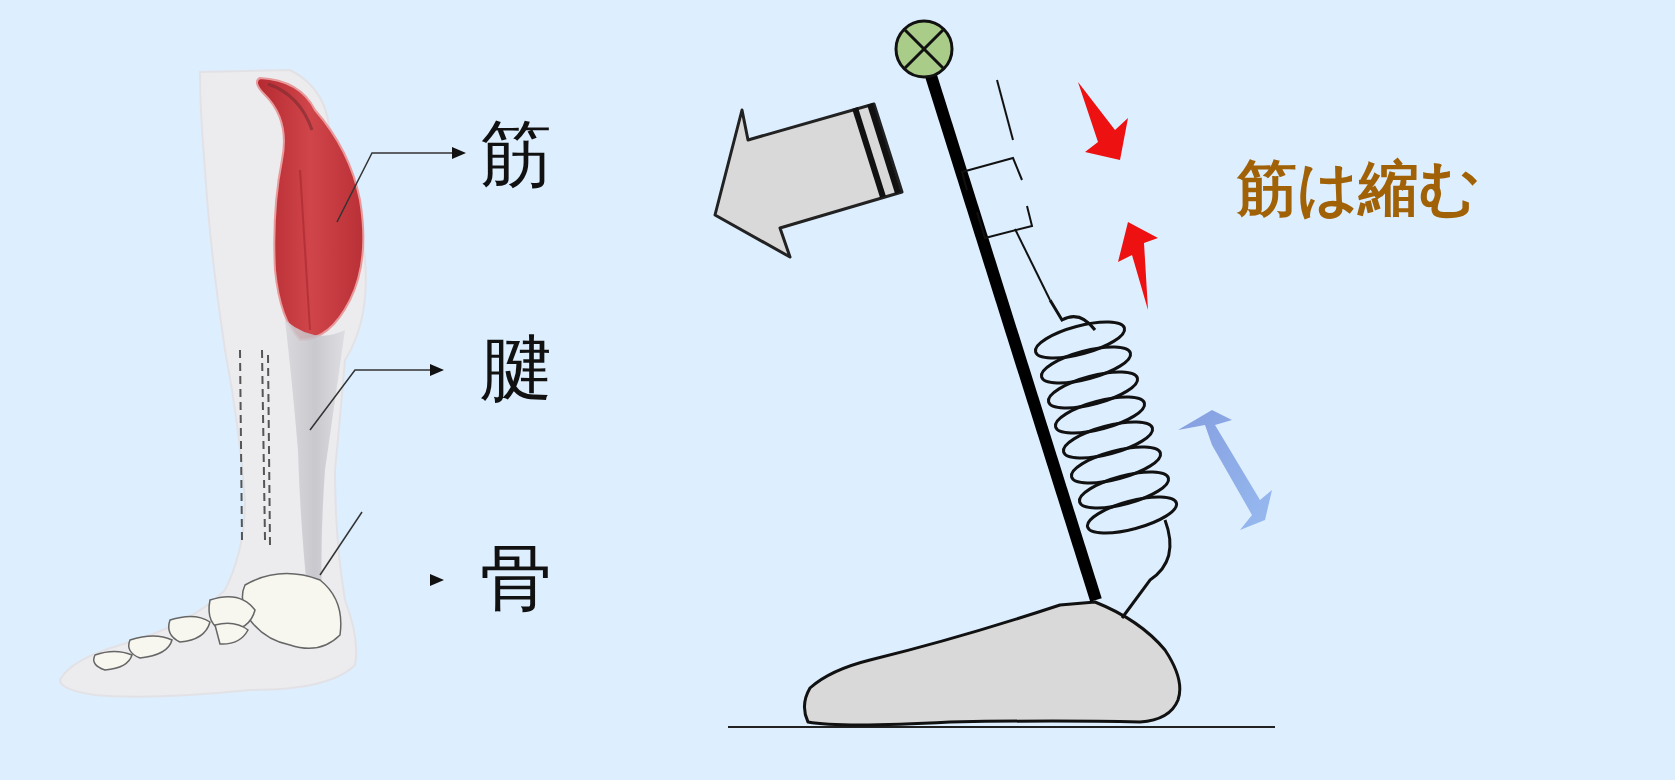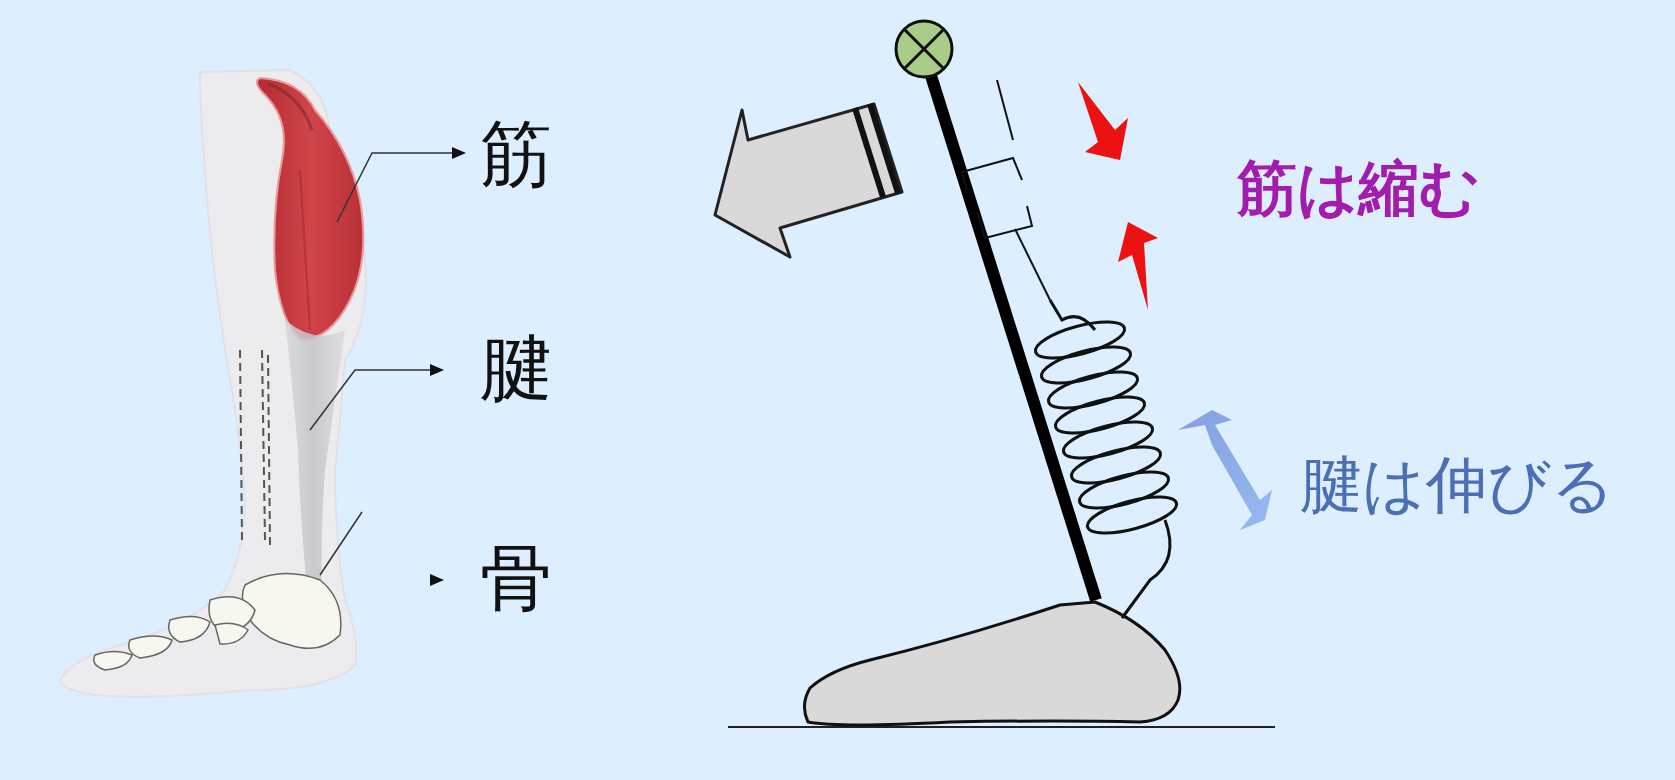--- a/index.html
+++ b/index.html
@@ -10,21 +10,21 @@
       position: relative;
     }
     #stage { position: absolute; left: 0; top: 0; width: 1675px; height: 780px; }
     .label {
       position: absolute;
       font-family: "DejaVu Sans", sans-serif;
       white-space: nowrap;
       line-height: 1;
     }
     .anat-label { font-size: 72px; color: #111; }
-    .muscle-label { font-size: 60px; color: #a21caf; font-weight: bold; text-align: center; }
+    .muscle-label { font-size: 60px; color: #a16207; font-weight: bold; text-align: center; }
     .tendon-label { font-size: 62px; color: #4a6fb5; }
   </style>
 </head>
 <body>
 
 <div id="stage">
 
   <svg width="1675" height="780" viewBox="0 0 1675 780" xmlns="http://www.w3.org/2000/svg">
     <defs>
       <linearGradient id="muscleGrad" x1="0" y1="0" x2="1" y2="0">
@@ -130,14 +130,13 @@
       </g>
     </g>
   </svg>
 
   
   <span class="label anat-label" style="left:480px; top:118px;">筋</span>
   <span class="label anat-label" style="left:480px; top:332px;">腱</span>
   <span class="label anat-label" style="left:480px; top:542px;">骨</span>
 
   <span class="label muscle-label" style="left:1237px; top:158px;">筋は縮む</span>
-  <span class="label tendon-label" style="left:1300px; top:454px;">腱は伸びる</span>
 </div>
 
 </body></html>

